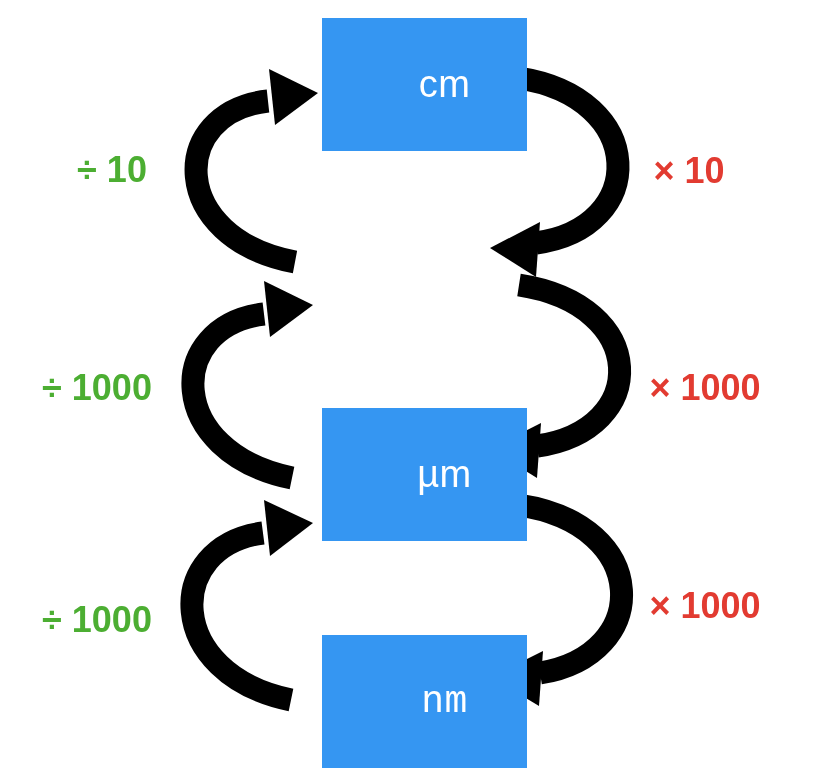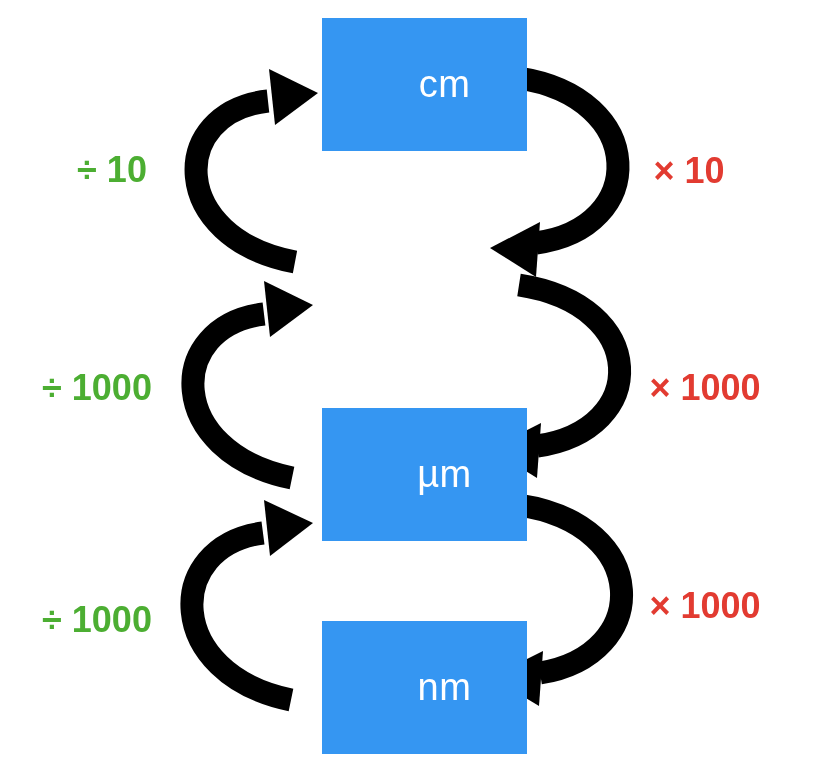--- a/index.html
+++ b/index.html
@@ -22,21 +22,21 @@
     align-items: center;
     justify-content: center;
     font-size: 38px;
     font-weight: 400;
     letter-spacing: 0.5px;
     padding-left: 40px;
   }
   .box-cm { top: 18px; }
   .box-mm { top: 221px; }
   .box-um { top: 408px; }
-  .box-nm { top: 621px; }
+  .box-nm { top: 635px; font-family: Liberation Mono, monospace; }
 
   .op-label {
     position: absolute;
     transform: translate(-50%, -50%);
     font-size: 36px;
     font-weight: 700;
     white-space: nowrap;
   }
   .divide   { color: var(--divide-label, #4CAE32); }
   .multiply { color: var(--multiply-label, #E23B31); }

